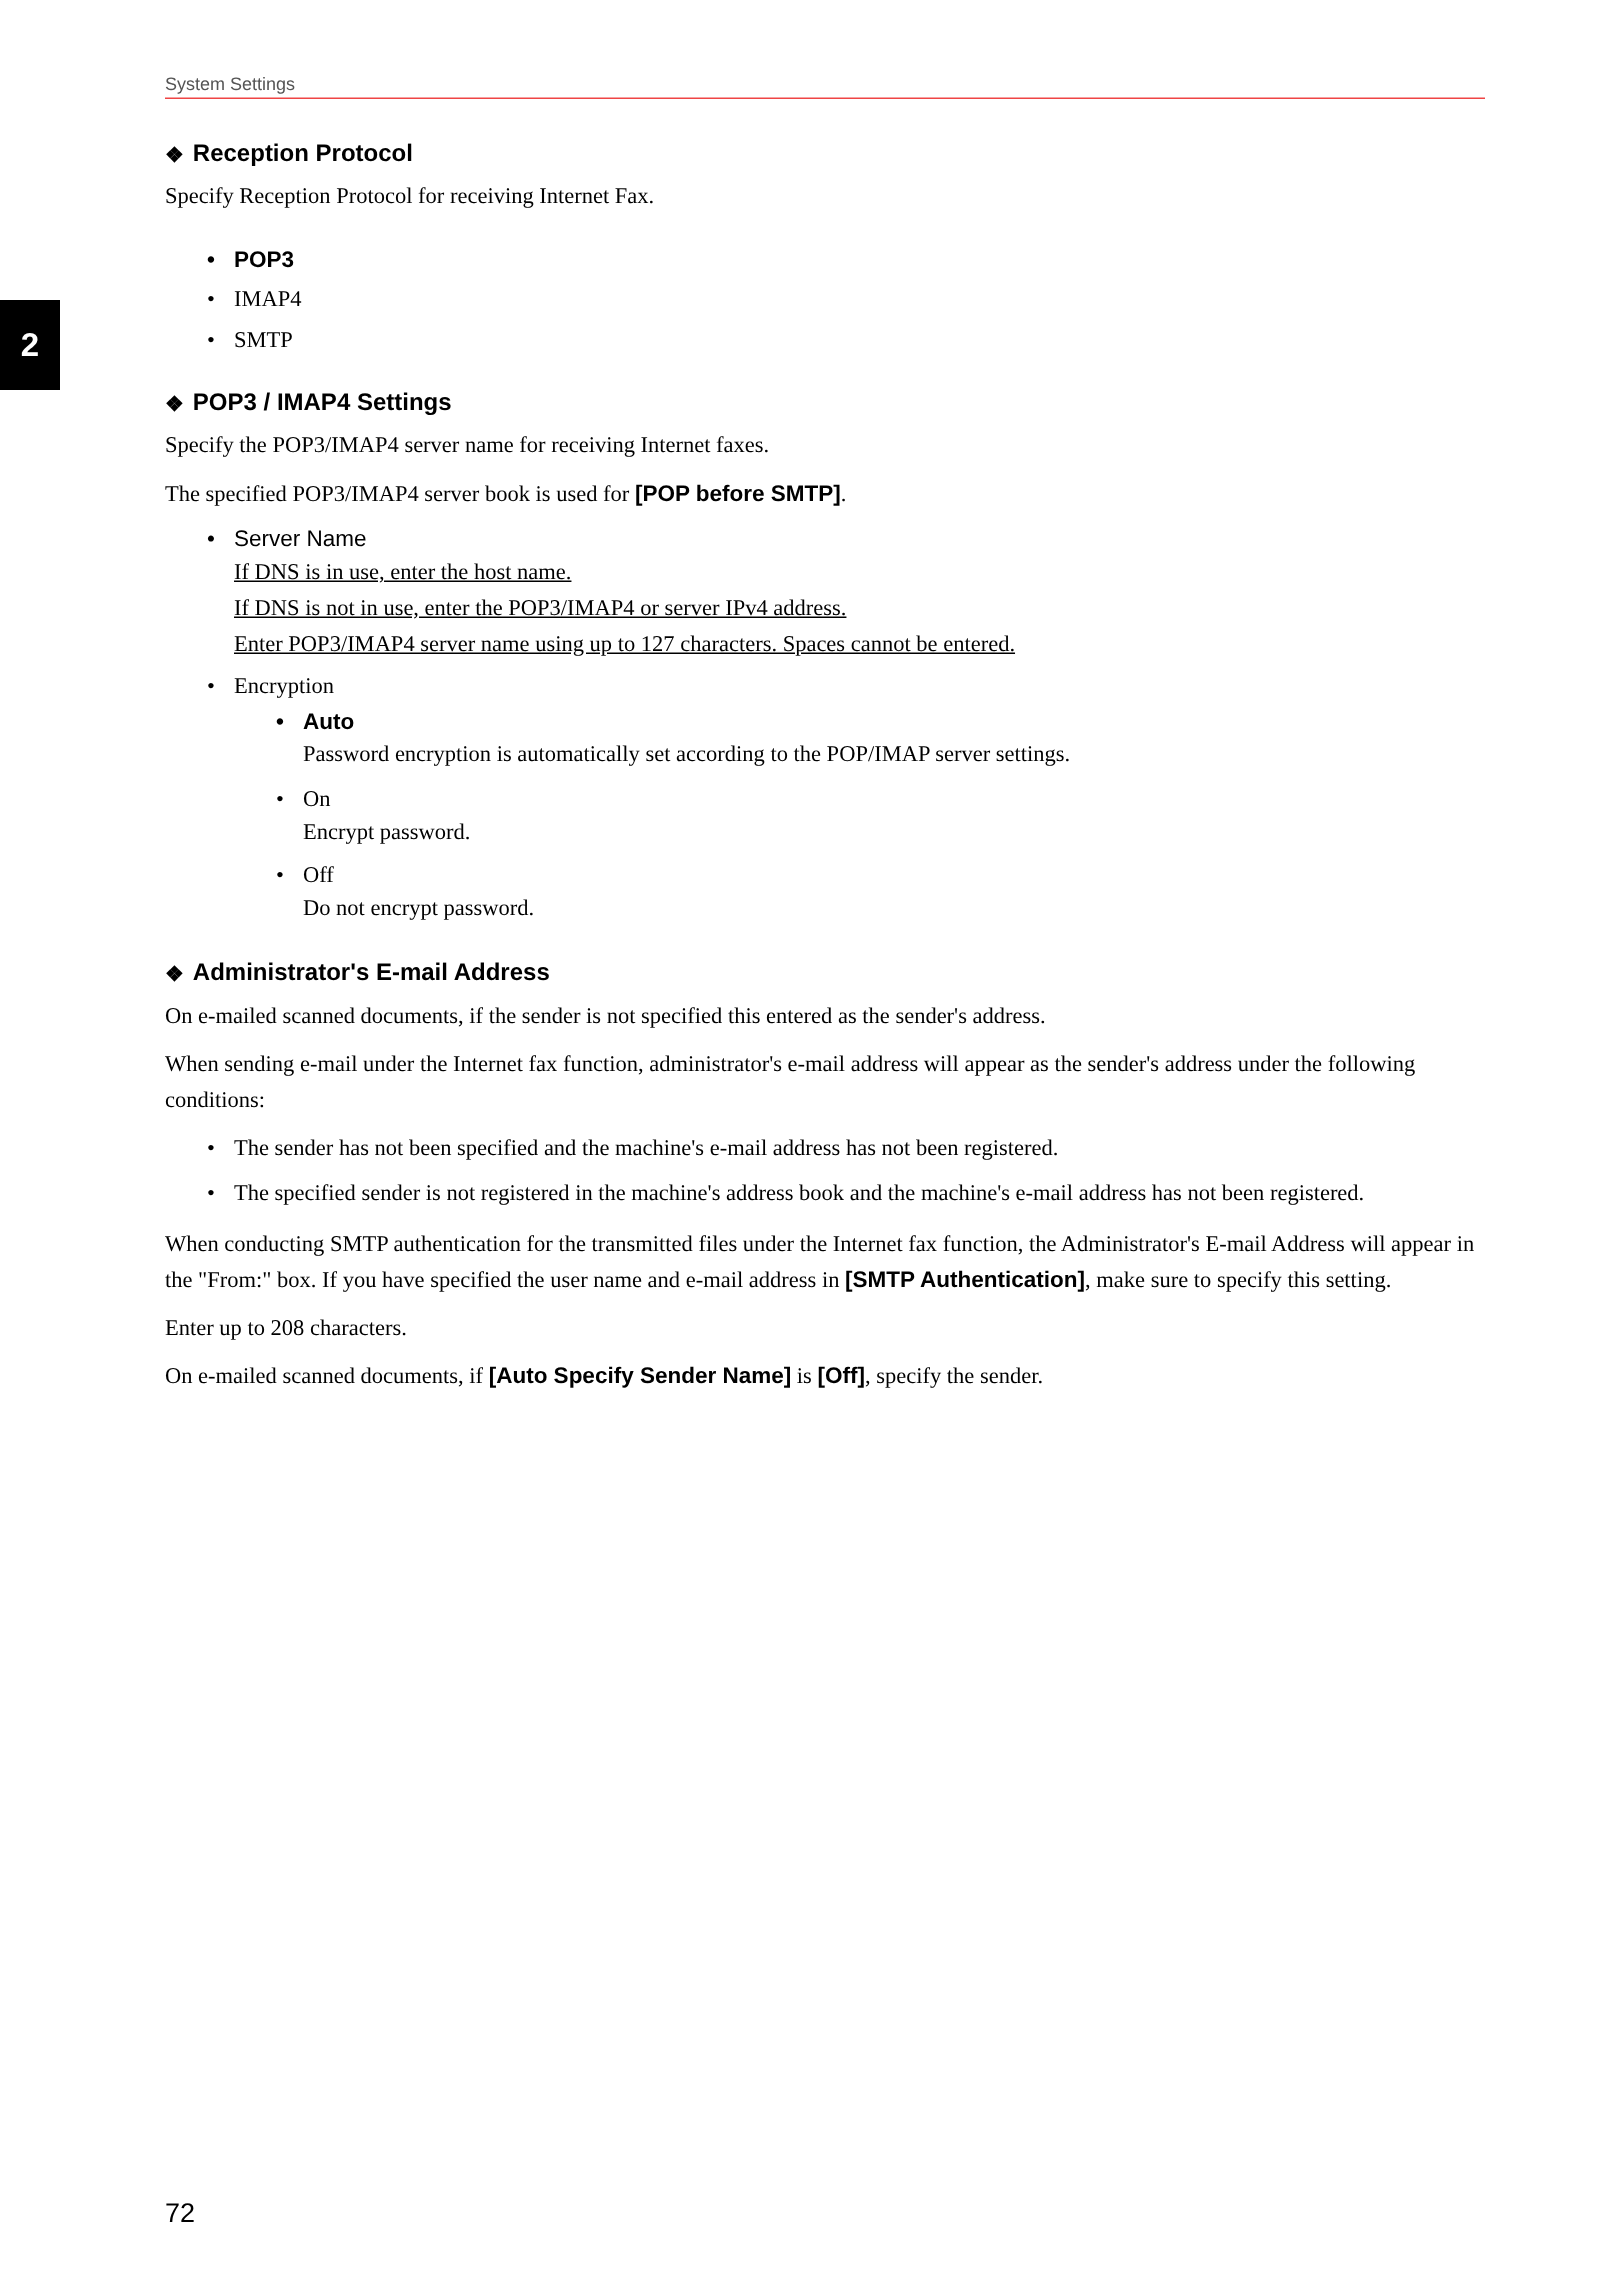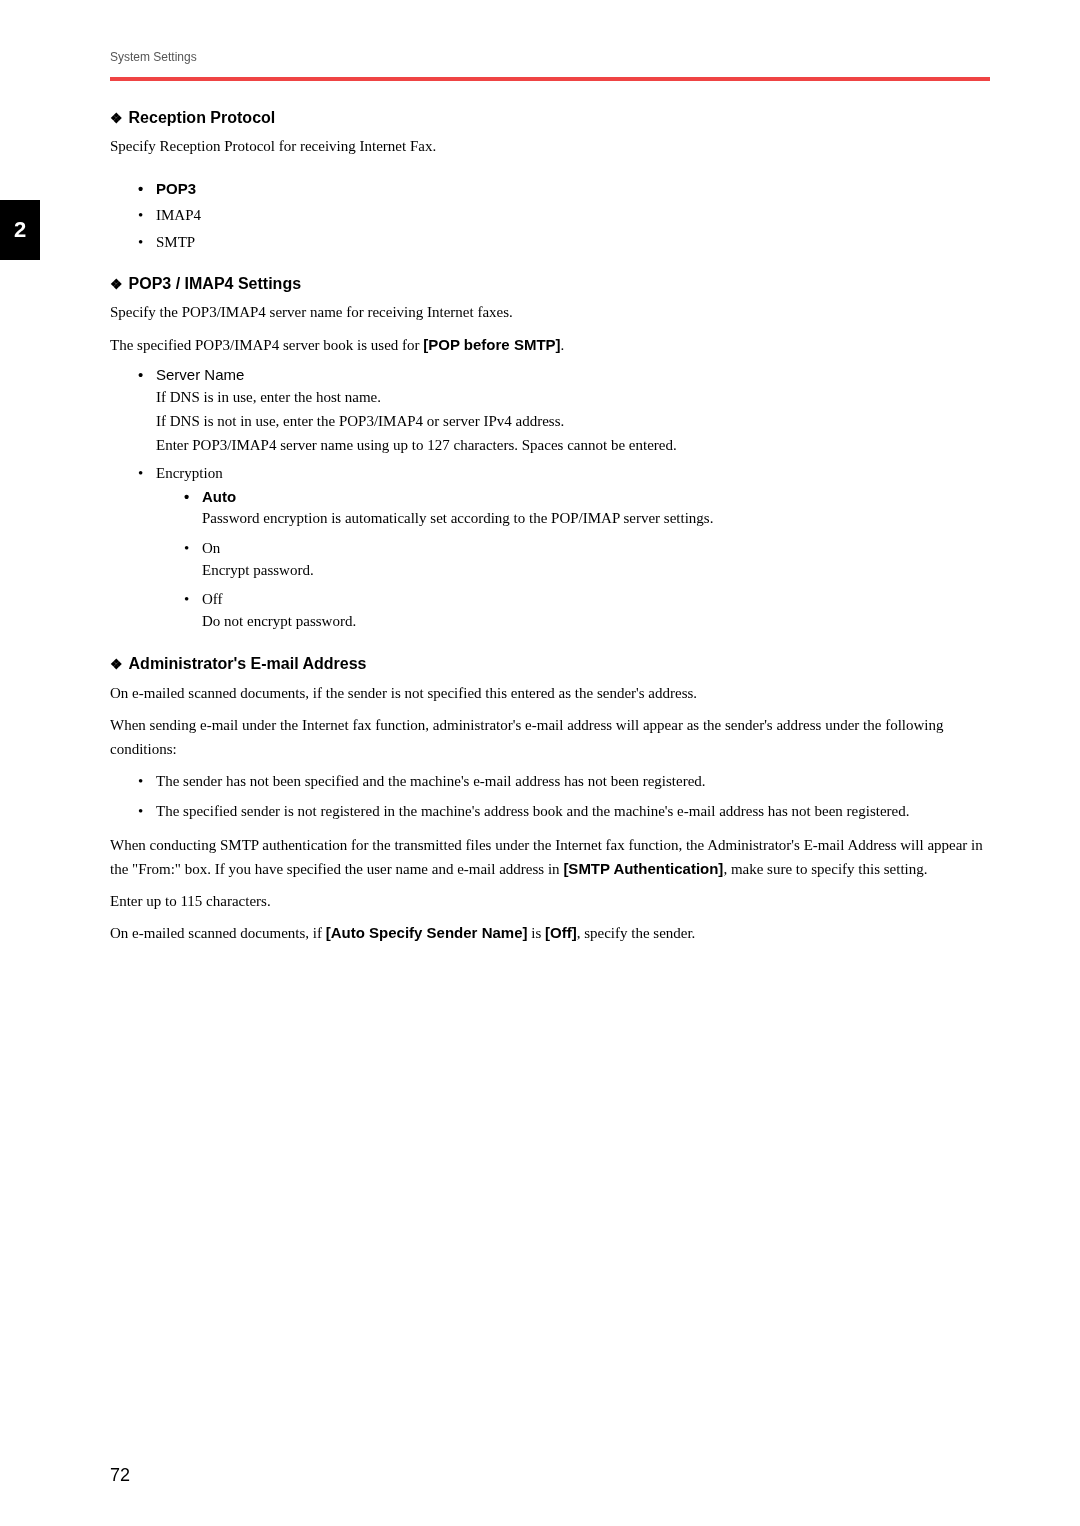--- a/index.html
+++ b/index.html
@@ -36,23 +36,23 @@
       font-size: 22px;
       font-weight: bold;
       display: flex;
       align-items: center;
       justify-content: center;
       height: 60px;
       font-family: Arial, sans-serif;
     }
 
     .header-line {
-      border-bottom: 4px solid #ef4444;
+      border-bottom: 1px solid #ef4444;
       margin-bottom: 28px;
-      padding-bottom: 12px;
+      padding-bottom: 0;
     }
 
     .header-text {
       font-size: 12px;
       color: #555;
       font-family: Arial, sans-serif;
     }
 
     .section {
       margin-bottom: 22px;
@@ -181,20 +181,21 @@
     .server-name-title::before {
       content: "•";
       position: absolute;
       left: 0;
     }
 
     .server-name-desc {
       margin-left: 18px;
       line-height: 1.6;
       margin-bottom: 8px;
+      text-decoration: underline;
     }
 
     .encryption-block {
       margin-left: 28px;
     }
 
     .encryption-title {
       position: relative;
       padding-left: 18px;
       margin-bottom: 6px;
@@ -301,21 +302,21 @@
     </div>
     <div class="admin-section-desc">On e-mailed scanned documents, if the sender is not specified this entered as the sender's address.</div>
     <div class="admin-section-desc">When sending e-mail under the Internet fax function, administrator's e-mail address will appear as the sender's address under the following conditions:</div>
     <ul class="admin-bullet-list">
       <li>The sender has not been specified and the machine's e-mail address has not been registered.</li>
       <li>The specified sender is not registered in the machine's address book and the machine's e-mail address has not been registered.</li>
     </ul>
     <div class="admin-section-desc">
       <span>When conducting SMTP authentication for the transmitted files under the Internet fax function, the Administrator's E-mail Address will appear in the "From:" box. If you have specified the user name and e-mail address in </span><span class="bold-inline">[SMTP Authentication]</span><span>, make sure to specify this setting.</span>
     </div>
-    <div class="admin-section-desc">Enter up to 115 characters.</div>
+    <div class="admin-section-desc">Enter up to 208 characters.</div>
     <div class="admin-section-desc">
       <span>On e-mailed scanned documents, if </span><span class="bold-inline">[Auto Specify Sender Name]</span><span> is </span><span class="bold-inline">[Off]</span><span>, specify the sender.</span>
     </div>
   </div>
 
   <div class="page-number">72</div>
 
 </div>
 
 </body></html>

